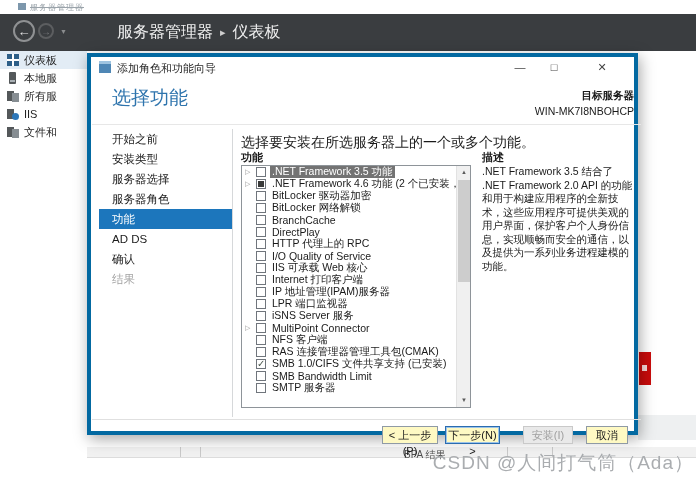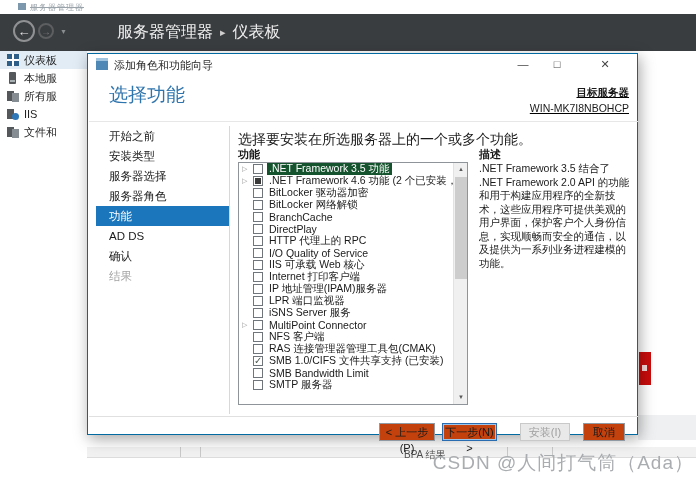--- a/index.html
+++ b/index.html
@@ -62,31 +62,31 @@
                   background:#f1f1f1; border-bottom:1px solid #dcdcdc; }
   .vdiv { position:absolute; top:447px; width:1px; height:10px; background:#c9c9c9; }
   .bg-label { position:absolute; font-size:10px; color:#4f4f4f; }
   .perf { left:233px; top:421px; }
   .bpa { left:404px; top:448px; }
   .watermark { position:absolute; right:2px; top:450px; font-size:19px; color:#aaadb0;
                letter-spacing:1px; white-space:nowrap; }
 
   
   .wizard { position:absolute; left:87px; top:53px; width:551px; height:382px; background:#fff;
-            border:1px solid #0369a1; box-shadow:2px 4px 14px rgba(0,0,0,.35); }
+            border:4px solid #0369a1; box-shadow:2px 4px 14px rgba(0,0,0,.35); }
   .w-titlebar { position:absolute; left:0; top:0; width:100%; height:20px; background:#fff; }
   .wiz-icon { position:absolute; left:8px; top:4px; width:12px; height:12px; background:#4f87b5;
               border-top:3px solid #9fc4e0; }
   .w-title { position:absolute; left:26px; top:4px; font-size:11px; color:#2a2a2a; }
   .w-ctl { position:absolute; top:1px; width:28px; height:18px; text-align:center;
            line-height:18px; color:#454545; font-size:11px; cursor:default; }
   .ctl-min { right:100px; } .ctl-max { right:66px; } .ctl-close { right:18px; }
 
   .w-heading { position:absolute; left:21px; top:28px; font-size:19px; color:#2e74ad; }
-  .w-target { position:absolute; right:8px; top:32px; text-align:right;text-decoration:underline; }
+  .w-target { position:absolute; right:0; top:32px; text-align:right; }
   .w-target .tlab { font-size:10.5px; font-weight:bold; color:#1a1a1a; }
   .w-target .tname { font-size:10.5px; color:#1a1a1a; margin-top:2px; }
   .w-headline { position:absolute; left:1px; top:67px; width:549px; height:1px;
                 background:#e7e7e7; }
 
   .w-steps { position:absolute; left:8px; top:72px; width:133px; }
   .step { height:20px; line-height:20px; padding-left:13px; font-size:11.5px; color:#1a1a1a;
           white-space:nowrap; }
   .step.cur { background:#1c76bc; color:#fff; }
   .step.dis { color:#a3a3a3; }
@@ -103,36 +103,36 @@
   .feat { display:flex; align-items:center; height:12px; padding-left:3px;
           white-space:nowrap; overflow:hidden; }
   .exp { width:11px; flex:none; font-size:7px; color:#8f8f8f; line-height:12px; }
   .cb { width:10px; height:10px; flex:none; border:1px solid #70757c; background:#fff;
         margin-right:4px; position:relative; }
   .cb.ind::after { content:""; position:absolute; left:1px; top:1px; width:6px; height:6px;
         background:#3a3a3a; }
   .cb.chk::after { content:"\2713"; position:absolute; left:0; top:-2px; font-size:10px;
         color:#4d5a51; }
   .flbl { font-size:10.5px; color:#1a1a1a; padding:0 2px; }
-  .flbl.sel { background:#14532d; color:#fff; }
+  .flbl.sel { background:#737373; color:#fff; }
 
   .sbar { position:absolute; top:0; right:0; bottom:0; width:14px; background:#f0f0f0;
           border-left:1px solid #e2e2e2; }
   .sbtn { position:absolute; left:0; width:14px; height:13px; font-size:6px; color:#5a5a5a;
           text-align:center; line-height:13px; }
   .sbtn.up { top:0; } .sbtn.dn { bottom:0; }
   .sthumb { position:absolute; left:1px; top:14px; width:12px; height:102px; background:#cdcdcd; }
 
   .w-desc { position:absolute; left:391px; top:108px; width:152px; font-size:10.5px;
             line-height:13.5px; color:#1a1a1a; }
 
   .w-btnline { position:absolute; left:1px; top:362px; width:549px; height:1px;
                background:#e0e0e0; }
   .wbtn { position:absolute; top:369px; height:18px; font-size:11px; color:#1a1a1a;
-          background:#c2410c; border:1px solid #8f9aa5; text-align:center; line-height:16px;
+          background:#fef9c3; border:1px solid #8f9aa5; text-align:center; line-height:16px;
           font-family:inherit; }
   .wbtn.foc { border:1px solid #2a6cb0; box-shadow:inset 0 0 0 1px #9cc3e8; }
   .wbtn.dis { background:#e9e9e9; border-color:#c9c9c9; color:#9f9f9f; }
   .b-prev { left:291px; width:56px; }
   .b-next { left:354px; width:55px; }
   .b-install { left:432px; width:50px; }
   .b-cancel { left:495px; width:42px; }
 </style>
 </head>
 <body>

